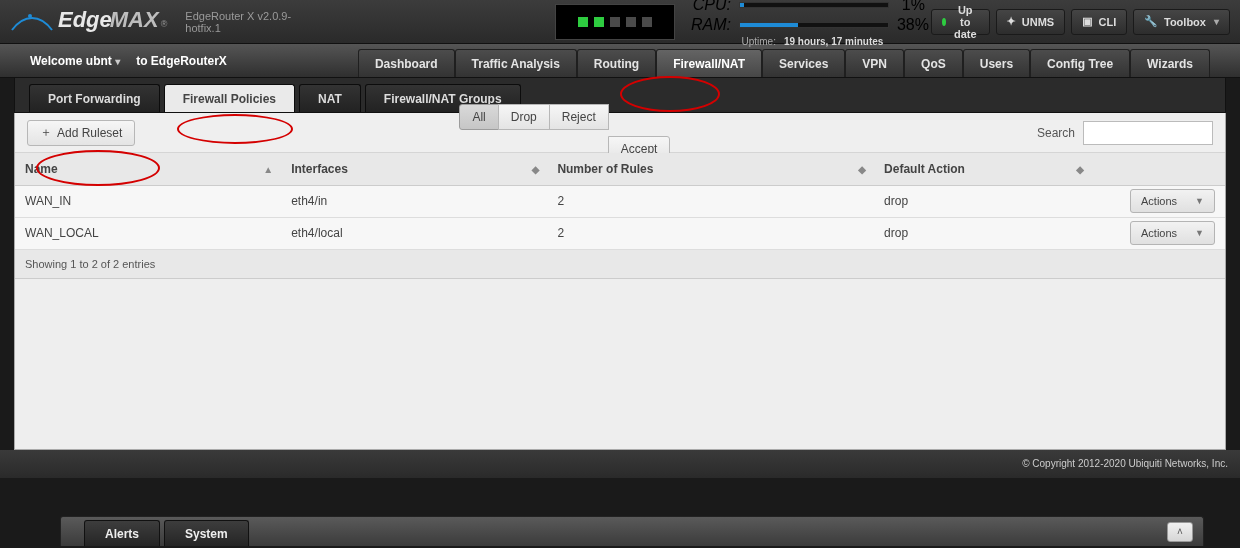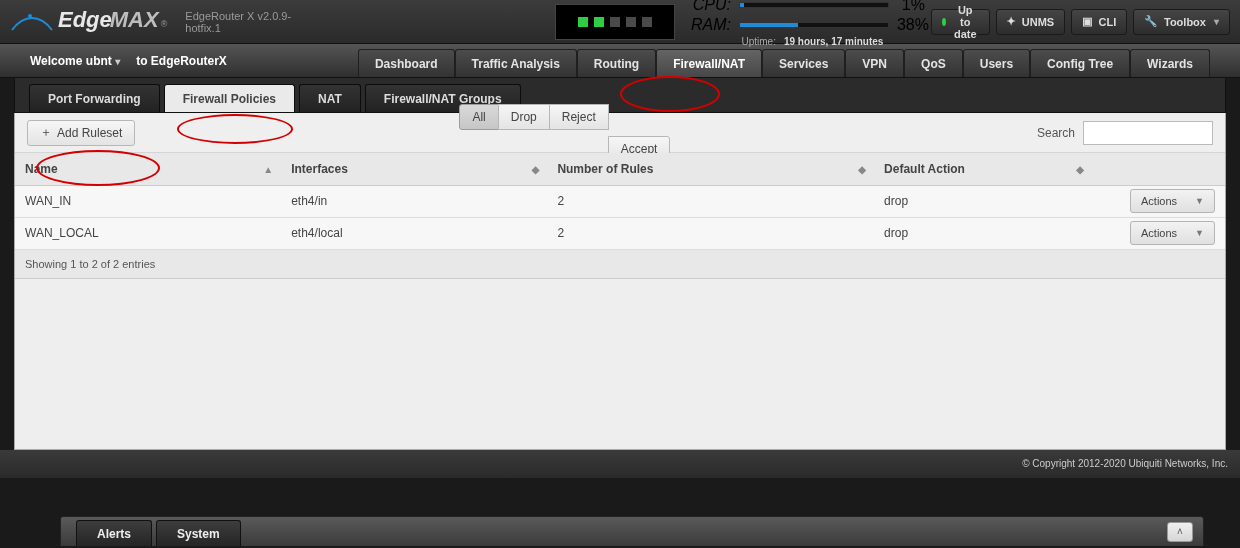--- a/index.html
+++ b/index.html
@@ -73,21 +73,21 @@
 .actions-btn { height: 24px; padding: 0 10px; background: linear-gradient(#f2f2f2,#e0e0e0); border: 1px solid #b4b4b4; border-radius: 3px; font-size: 11px; color: #444; display: inline-flex; align-items: center; gap: 18px; cursor: pointer; }
 .footer-info { padding: 8px 10px; font-size: 11px; color: #555; background: #e8e8e8; border-bottom: 1px solid #ccc; }
 .fill-area { height: 170px; background: #eee; }
 
 
 .copyright { height: 28px; background: linear-gradient(#3a3a3a,#2a2a2a); color: #ccc; font-size: 10px; display: flex; align-items: center; justify-content: flex-end; padding: 0 12px; }
 
 
 .bottom-tray { position: absolute; bottom: 2px; left: 0; right: 0; height: 30px; padding: 0 0 0 60px; display: flex; }
 .tray-box { flex: 1; height: 30px; background: linear-gradient(#5a5a5a,#3b3b3b); border: 1px solid #222; border-bottom: none; border-top-left-radius: 3px; border-top-right-radius: 3px; display: flex; align-items: center; justify-content: flex-end; padding-right: 10px; margin-right: 36px; }
-.tray-tabs { position: absolute; left: 76px; bottom: 2px; display: flex; margin-top: 26px; }
+.tray-tabs { position: absolute; left: 84px; bottom: 2px; display: flex; margin-top: 26px; }
 .tray-tab { height: 26px; padding: 0 20px; background: linear-gradient(#3d3d3d,#252525); color: #eee; font-size: 12px; font-weight: 700; border: 1px solid #111; border-bottom: none; border-top-left-radius: 3px; border-top-right-radius: 3px; display: inline-flex; align-items: center; margin-right: 4px; cursor: pointer; }
 .tray-collapse { width: 26px; height: 20px; background: linear-gradient(#f0f0f0,#d6d6d6); border: 1px solid #999; border-radius: 3px; display: inline-flex; align-items: center; justify-content: center; font-size: 10px; color: #555; cursor: pointer; }
 
 
 .circle-annot { position: absolute; border: 2px solid #d40000; border-radius: 50%; pointer-events: none; z-index: 50; }
 
 .page-wrap { padding: 0 14px; }
 
 </style>
 </head>

